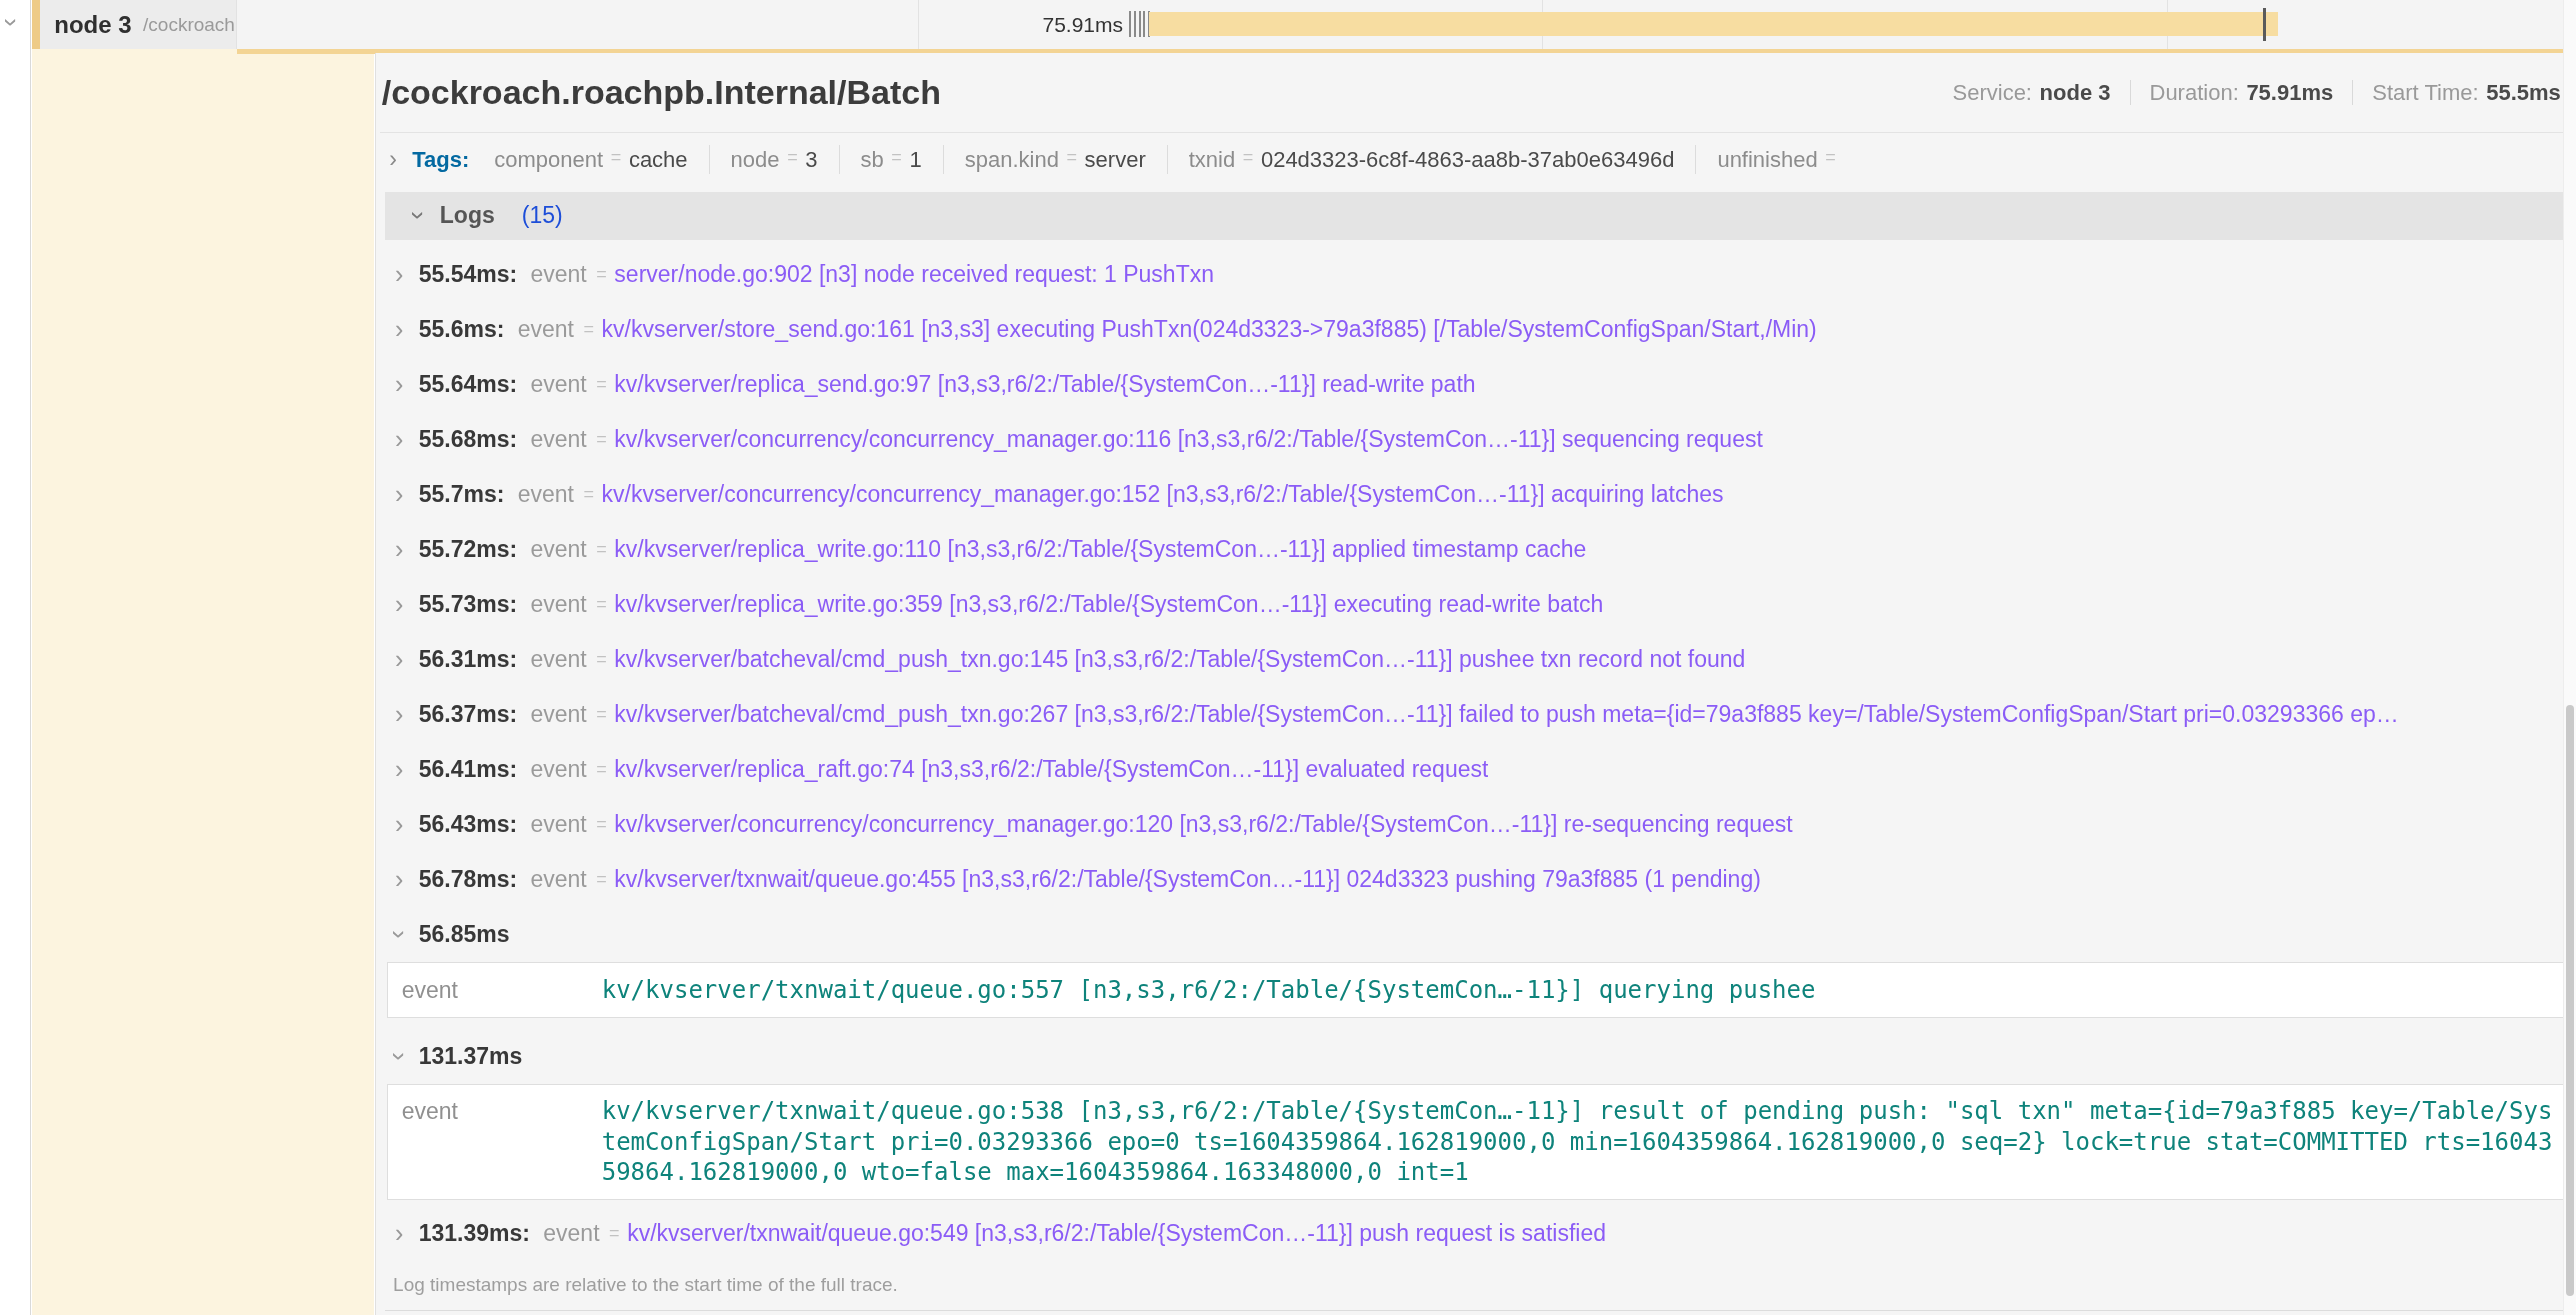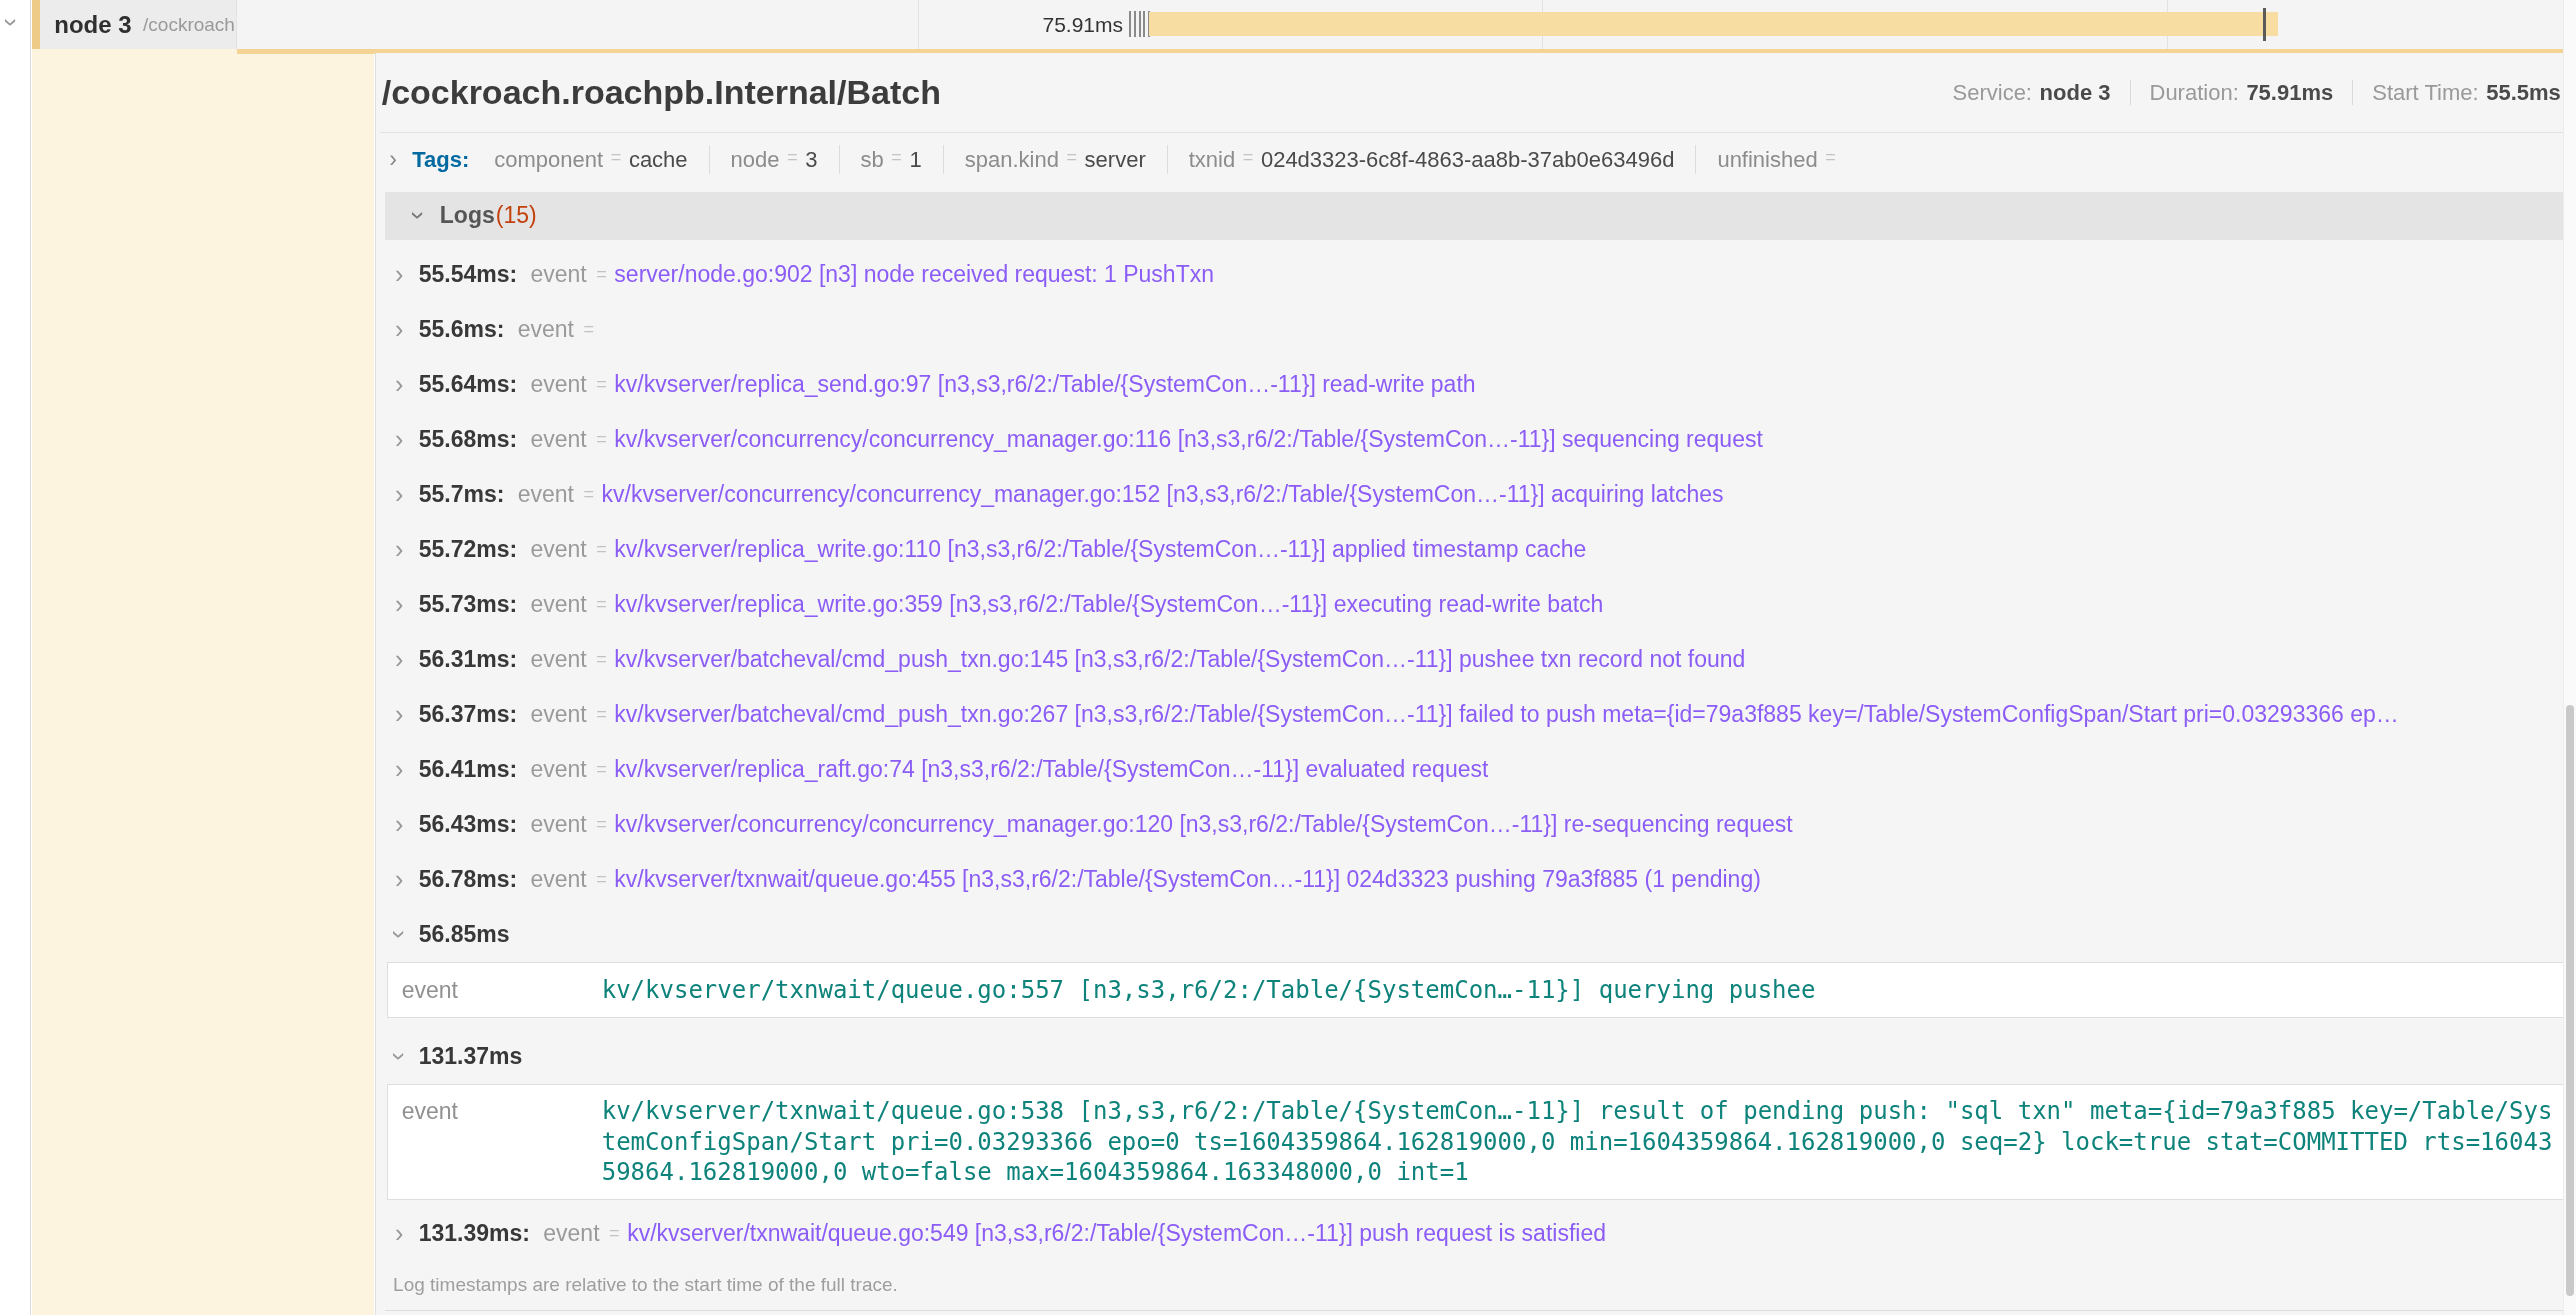--- a/index.html
+++ b/index.html
@@ -50,21 +50,21 @@
   .tag-item{display:flex;align-items:flex-start;}
   .tag-key{color:#8c8c8c;}
   .eq{color:#c2c2c2;font-size:18px;margin:0 7.6px;}
   .tag-val{color:#4a4a4a;}
   .tag-sep{width:1px;height:29px;background:#dcdcdc;margin:0 21px;}
 
   .logs-bar{height:48px;background:#e4e4e4;display:flex;align-items:center;
     margin:5.7px 0 0 5.7px;padding-left:29px;font-size:23px;}
   .logs-bar .cv{margin-right:17px;color:#777;}
   .logs-label{font-weight:bold;color:#555;}
-  .logs-count{color:#c2410c;margin-left:1px;}
+  .logs-count{color:#1d4ed8;margin-left:27px;}
 
   .log-list{padding-top:7.6px;}
   .log-row{height:55px;display:flex;align-items:center;padding-left:15.3px;font-size:23px;
     white-space:nowrap;overflow:hidden;}
   .log-row .cv{margin-right:15.3px;}
   .ts{font-weight:bold;color:#383838;margin-right:13.3px;}
   .fname{color:#9a9a9a;margin-right:1.9px;}
   .val{color:#8b5cf6;overflow:hidden;}
 
   .event-box{background:#ffffff;border:1px solid #dedede;margin:0 1.9px 0 7.6px;display:flex;
@@ -179,20 +179,21 @@
         <span class="ts">55.54ms:</span>
         <span class="fname">event</span>
         <span class="eq">=</span>
         <span class="val">server/node.go:902 [n3] node received request: 1 PushTxn</span>
       </div>
       <div class="log-row">
         <span class="cv">›</span>
         <span class="ts">55.6ms:</span>
         <span class="fname">event</span>
         <span class="eq">=</span>
+        <span class="val">kv/kvserver/store_send.go:161 [n3,s3] executing PushTxn(024d3323-&gt;79a3f885) [/Table/SystemConfigSpan/Start,/Min)</span>
       </div>
       <div class="log-row">
         <span class="cv">›</span>
         <span class="ts">55.64ms:</span>
         <span class="fname">event</span>
         <span class="eq">=</span>
         <span class="val">kv/kvserver/replica_send.go:97 [n3,s3,r6/2:/Table/{SystemCon…-11}] read-write path</span>
       </div>
       <div class="log-row">
         <span class="cv">›</span>

